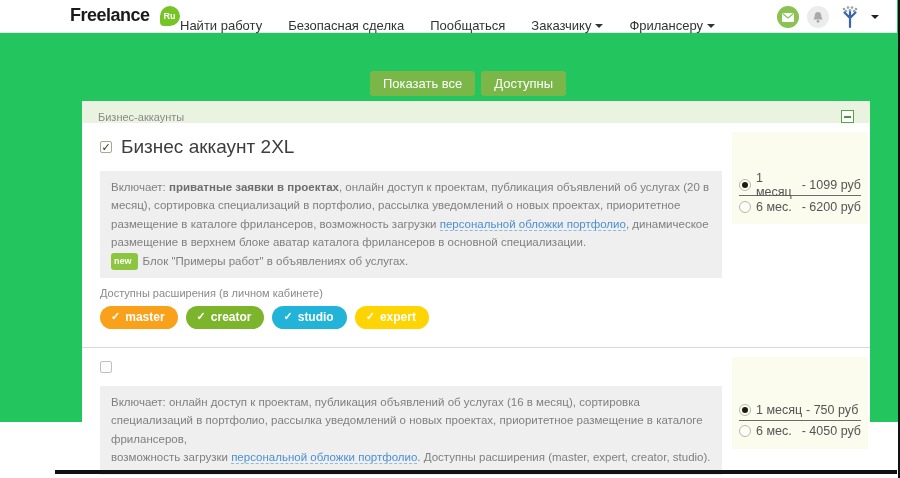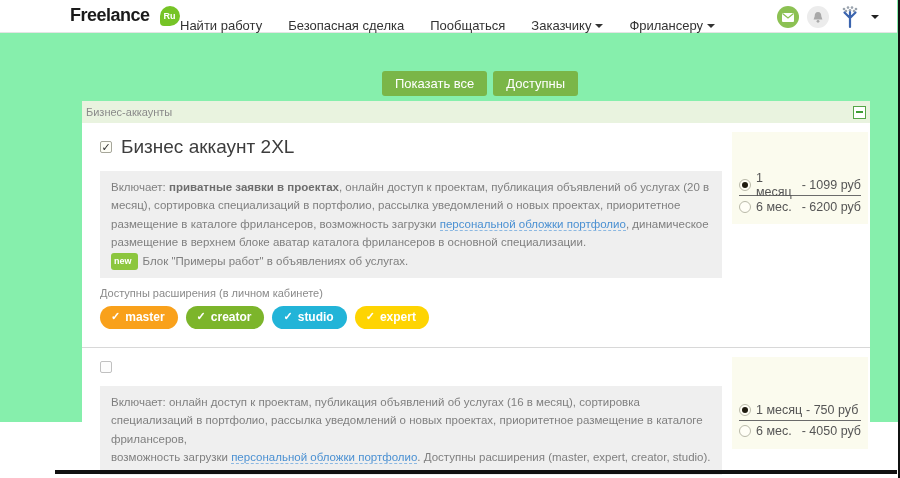--- a/index.html
+++ b/index.html
@@ -1,40 +1,40 @@
 <!DOCTYPE html>
 <html><head>
 <meta charset="utf-8">
 <style>
   * { margin:0; padding:0; box-sizing:border-box; }
   html,body { width:900px; height:478px; background:#fff; font-family:"Liberation Sans", sans-serif; overflow:hidden; }
-  #viewport { position:relative; width:900px; height:422px; background:#86efac; }
+  #viewport { position:relative; width:900px; height:422px; background:#22c55e; }
 
   
   #topbar { position:absolute; left:0; top:0; width:897px; height:33px; background:#fff; border-bottom:1px solid #e4e4e4; }
   #logo { position:absolute; left:70px; top:5px; display:flex; align-items:center; cursor:pointer; }
   #logo .logo-text { font-size:18px; font-weight:bold; color:#1a1a1a; letter-spacing:-0.5px; }
   #logo .logo-badge { width:20px; height:20px; margin-left:10px; background:#76c426; border-radius:50% 50% 50% 4px; color:#fff; font-size:9px; font-weight:bold; display:flex; align-items:center; justify-content:center; }
   #nav { position:absolute; left:180px; top:0; height:33px; display:flex; align-items:flex-end; gap:26px; }
   .nav-item { font-size:13px; color:#333; cursor:pointer; white-space:nowrap; display:flex; align-items:center; gap:4px; }
   .caret { width:0; height:0; border-left:4px solid transparent; border-right:4px solid transparent; border-top:4px solid #333; display:inline-block; }
   #topbar-right { position:absolute; right:18px; top:4px; display:flex; align-items:center; gap:8px; }
   .icon-circle { width:22px; height:22px; border-radius:50%; display:flex; align-items:center; justify-content:center; cursor:pointer; }
   .mail-circle { background:#8cc153; }
   .bell-circle { background:#ececec; }
   .avatar { width:26px; height:26px; display:flex; align-items:center; justify-content:center; cursor:pointer; }
 
   
   #page-title { position:absolute; left:82px; top:39px; width:788px; text-align:center; font-size:19px; color:#4a4a4a; }
-  #action-buttons { position:absolute; left:86px; top:71px; width:788px; display:flex; justify-content:center; gap:6px; }
+  #action-buttons { position:absolute; left:74px; top:71px; width:788px; display:flex; justify-content:center; gap:6px; }
   .green-btn { background:#7ab648; color:#fff; border:none; border-radius:3px; height:25px; padding:0 13px; font-size:13px; font-family:"Liberation Sans",sans-serif; cursor:pointer; }
 
   
   #panel { position:absolute; left:82px; top:101px; width:788px; }
-  #section-header { height:22px; background:#e9f3df; display:flex; align-items:center; padding:0 4px; }
+  #section-header { height:22px; background:#e9f3df; display:flex; align-items:flex-end; padding:0 16px; }
   #section-header .sec-title { font-size:11px; color:#8a8a8a; flex:1; }
   .collapse-box { width:13px; height:13px; border:1px solid #55a546; background:#fff; display:flex; align-items:center; justify-content:center; cursor:pointer; }
   .collapse-box .minus { width:7px; height:2px; background:#3f9c35; }
 
   .card { position:relative; background:#fff; }
   .card-sep { border-top:1px solid #d8d8d8; }
   .card-head { display:flex; align-items:center; padding:13px 0 0 18px; }
   .checkbox { width:12px; height:12px; border:1px solid #a6a69a; background:#fdfdf6; border-radius:2px; margin-right:9px; font-size:11px; line-height:10px; text-align:center; color:#2b2b2b; cursor:pointer; }
   .checkbox.unchecked { background:#fcfcfc; border-color:#c0c0c0; color:transparent; }
   .card-title { font-size:19px; color:#3d3d3d; cursor:default; }

